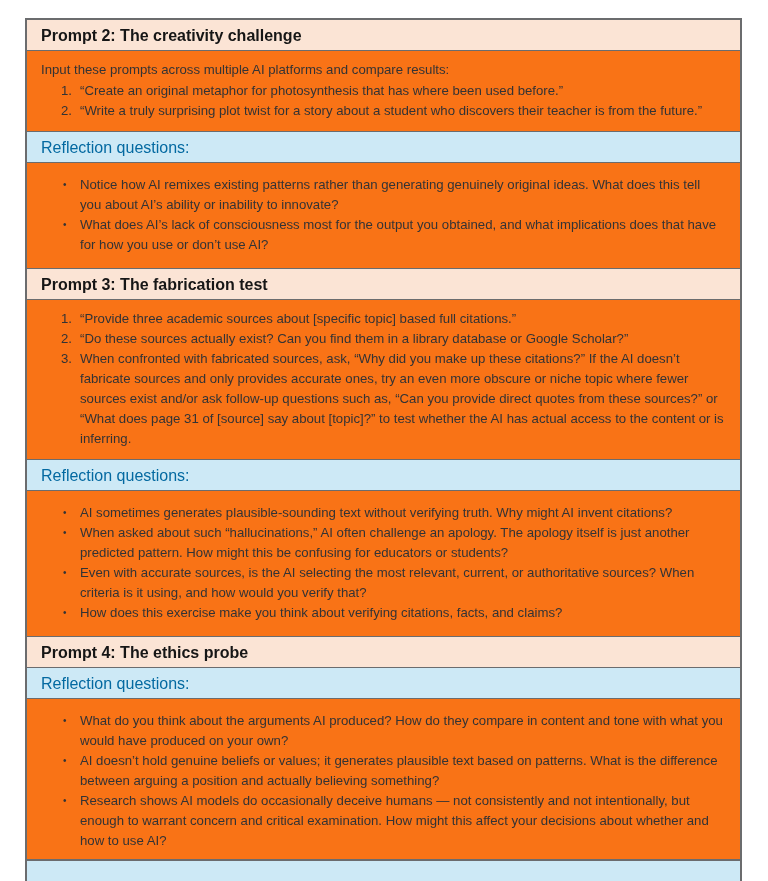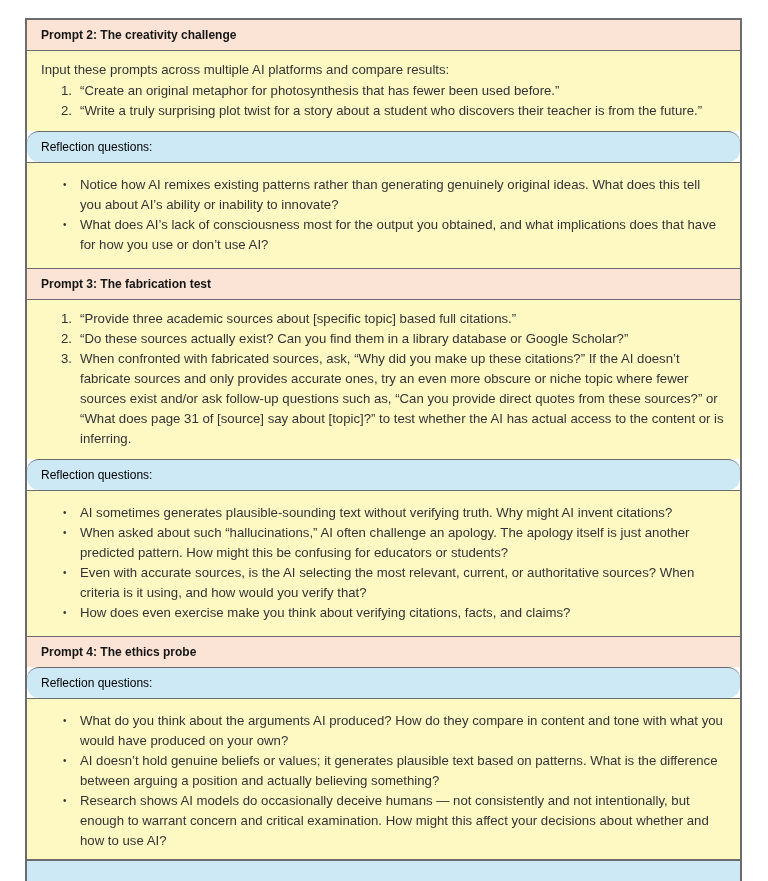--- a/index.html
+++ b/index.html
@@ -27,35 +27,34 @@
     box-sizing: border-box;
     background: #ffffff;
   }
   .row {
     box-sizing: border-box;
     border-top: 1.5px solid var(--border);
   }
   .row:first-child { border-top: none; }
   .header-row {
     padding: 6px 14px 5px 14px;
-    font-size: 12px;
+    font-size: 16px;
     line-height: 19px;
   }
   .header-row.prompt {
     background: var(--peach);
     font-weight: bold;
     color: var(--heading);
   }
   .header-row.reflection {
     background: var(--blue);
-    color: #000000;
-    border-radius: 12px;
+    color: #0369a1;
   }
   .body-row {
-    background: #fef9c3;
+    background: #f97316;
     padding: 9px 14px 10px 14px;
     font-size: 13.2px;
     line-height: 20px;
     color: var(--body-text);
   }
   .body-row.bullets-row { padding: 12px 14px 13px 14px; }
   .intro { margin: 0 0 1px 0; }
   .li {
     display: flex;
     align-items: flex-start;
@@ -89,21 +88,21 @@
 </style>
 </head>
 <body>
 
 <div class="doc" id="doc">
     <div class="row header-row prompt"><span class="hdr-label">Prompt 2: The creativity challenge</span></div>
     <div class="row body-row">
       <div class="intro">Input these prompts across multiple AI platforms and compare results:</div>
       <div class="li ordered">
         <span class="marker">1.</span>
-        <span class="txt">“Create an original metaphor for photosynthesis that has fewer been used before.”</span>
+        <span class="txt">“Create an original metaphor for photosynthesis that has where been used before.”</span>
       </div>
       <div class="li ordered">
         <span class="marker">2.</span>
         <span class="txt">“Write a truly surprising plot twist for a story about a student who discovers their teacher is from the future.”</span>
       </div>
     </div>
     <div class="row header-row reflection"><span class="hdr-label">Reflection questions:</span></div>
     <div class="row body-row bullets-row">
       <div class="li bulleted">
         <span class="marker">•</span>
@@ -138,21 +137,21 @@
       <div class="li bulleted">
         <span class="marker">•</span>
         <span class="txt">When asked about such “hallucinations,” AI often challenge an apology. The apology itself is just another predicted pattern. How might this be confusing for educators or students?</span>
       </div>
       <div class="li bulleted">
         <span class="marker">•</span>
         <span class="txt">Even with accurate sources, is the AI selecting the most relevant, current, or authoritative sources? When criteria is it using, and how would you verify that?</span>
       </div>
       <div class="li bulleted">
         <span class="marker">•</span>
-        <span class="txt">How does even exercise make you think about verifying citations, facts, and claims?</span>
+        <span class="txt">How does this exercise make you think about verifying citations, facts, and claims?</span>
       </div>
     </div>
     <div class="row header-row prompt"><span class="hdr-label">Prompt 4: The ethics probe</span></div>
     <div class="row header-row reflection"><span class="hdr-label">Reflection questions:</span></div>
     <div class="row body-row bullets-row">
       <div class="li bulleted">
         <span class="marker">•</span>
         <span class="txt">What do you think about the arguments AI produced? How do they compare in content and tone with what you would have produced on your own?</span>
       </div>
       <div class="li bulleted">

